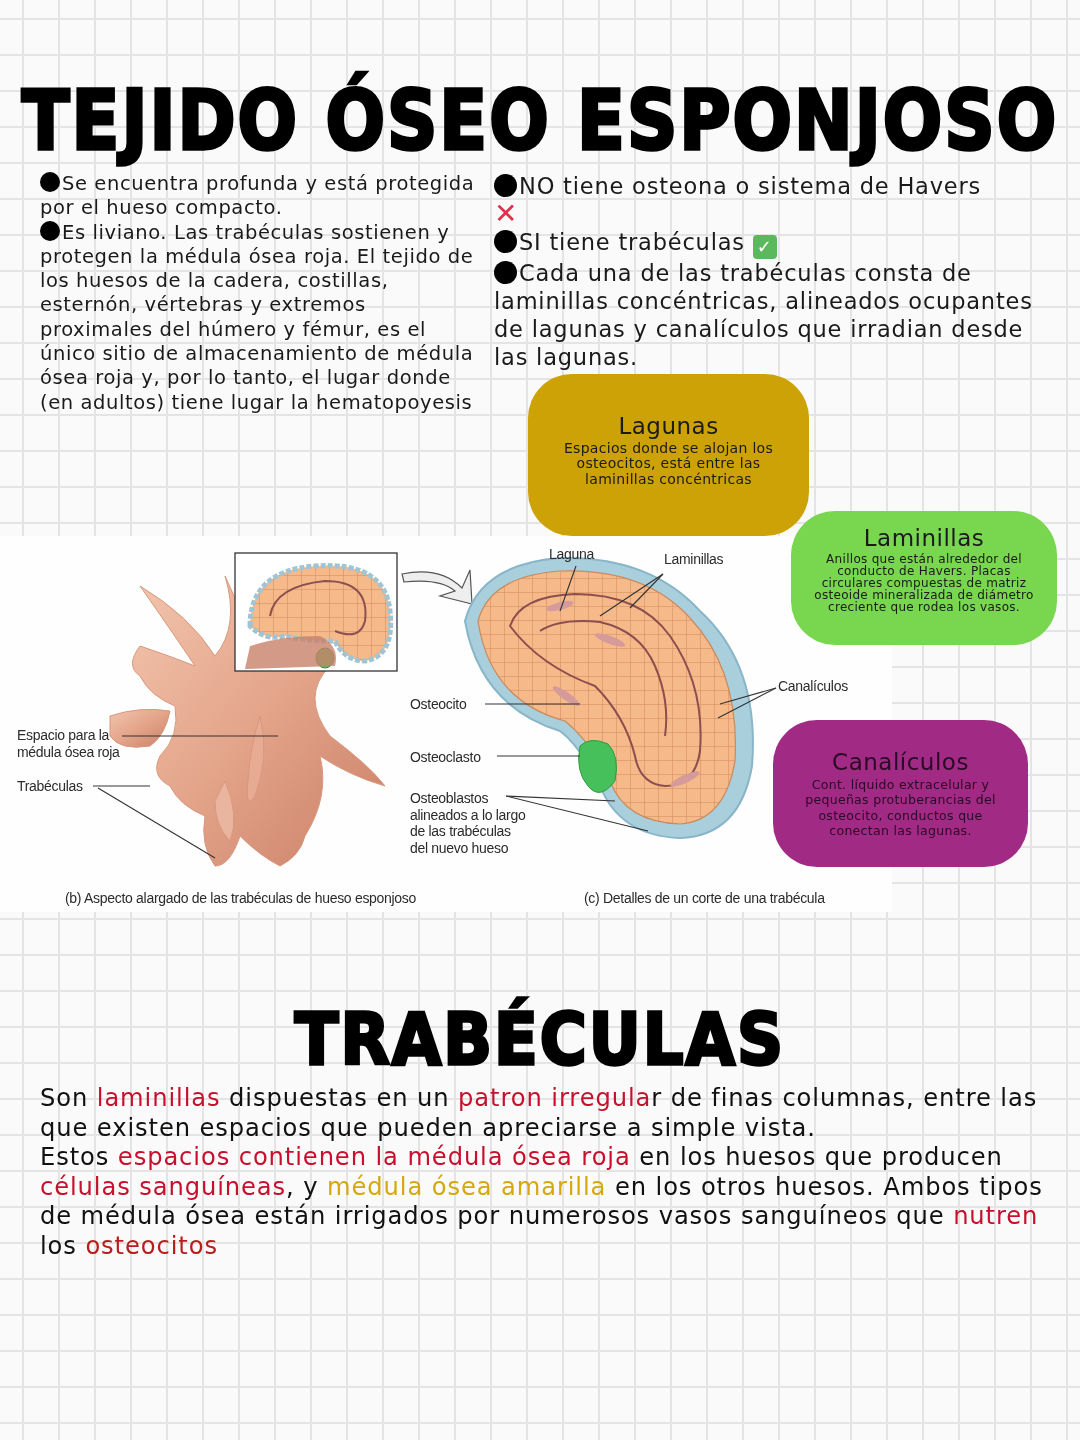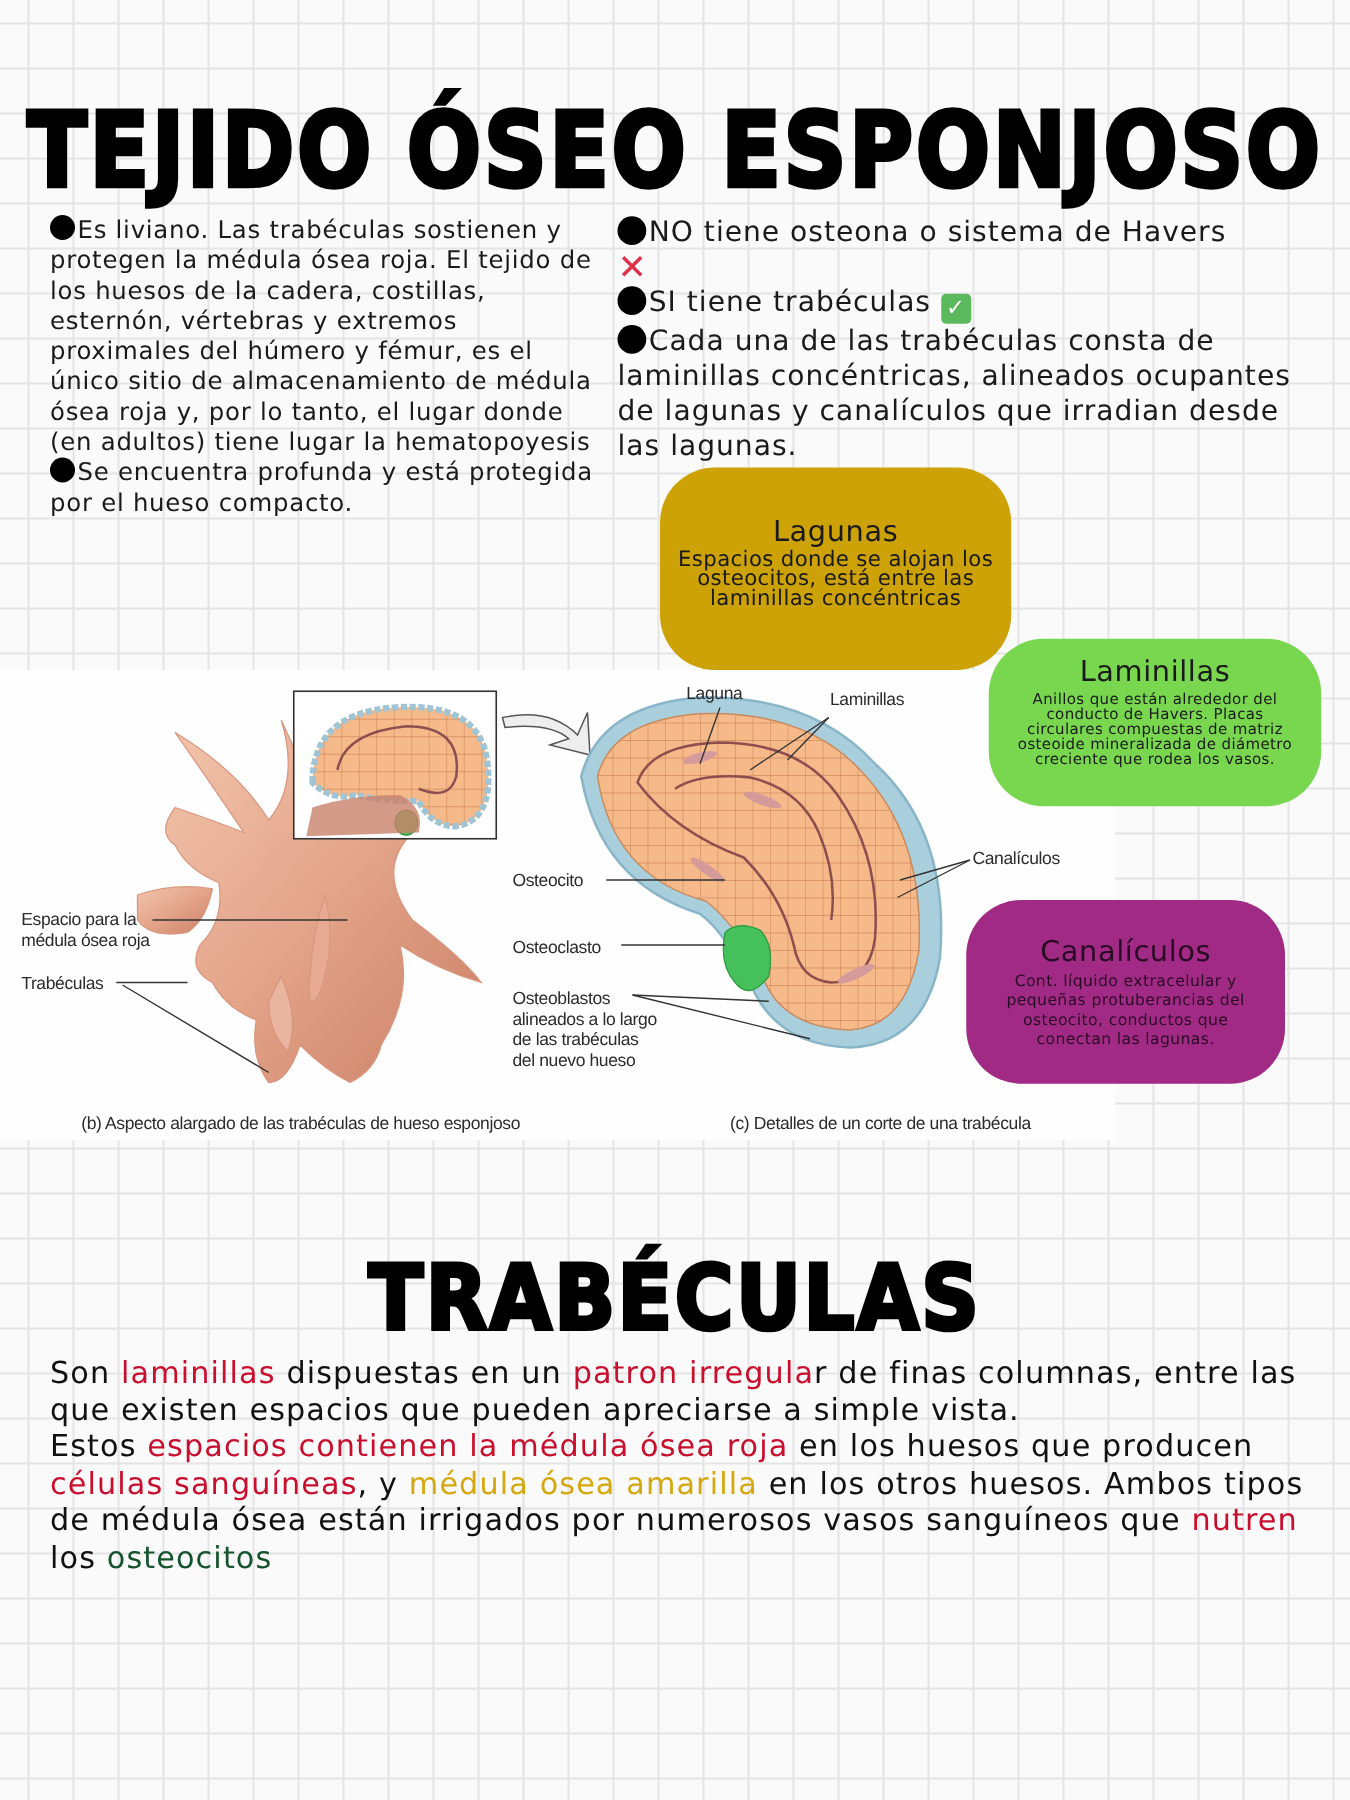--- a/index.html
+++ b/index.html
@@ -47,21 +47,21 @@
 
   .bubble {
     position: absolute;
     border-radius: 44px;
     text-align: center;
     color: #1a1a1a;
     display: flex; flex-direction: column; justify-content: center; align-items: center;
     padding: 0 14px;
   }
   .bubble .b-title { font-size: 23px; letter-spacing: 0.5px; margin-bottom: 2px; }
-  .bubble .b-body { font-size: 17px; line-height: 15.5px; letter-spacing: 0.3px; }
+  .bubble .b-body { font-size: 14px; line-height: 15.5px; letter-spacing: 0.3px; }
   #bubble-lagunas { left: 528px; top: 374px; width: 281px; height: 162px; background: #cda207; padding-bottom: 10px; }
   #bubble-laminillas { left: 791px; top: 511px; width: 266px; height: 134px; background: #78d64f; padding-bottom: 18px; }
   #bubble-laminillas .b-body { font-size: 12px; line-height: 12px; }
   #bubble-canaliculos { left: 773px; top: 720px; width: 255px; height: 147px; background: #a12a85; color: #2a0a24; }
   #bubble-canaliculos .b-body { font-size: 12.5px; line-height: 15.5px; }
 
   #diagram {
     position: absolute;
     left: 0; top: 536px; width: 892px; height: 376px;
     background: #fefefe;
@@ -77,33 +77,33 @@
 
   #body-para {
     position: absolute;
     left: 40px; top: 1084px; width: 1010px;
     font-size: 24.2px; line-height: 29.5px;
     letter-spacing: 0.9px;
     color: #111;
   }
   .red { color: #c8102e; }
   .yellow { color: #d4a80e; }
-  .blue { color: #14532d; }
+  .blue { color: #b91c1c; }
 </style>
 </head>
 <body>
 
 <h1 id="main-title" class="title">TEJIDO ÓSEO ESPONJOSO</h1>
 
 <div id="left-col" class="col-text">
   <div>
+    <span class="bullet"></span><span>Se encuentra profunda y está protegida por el hueso compacto.</span>
+  </div>
+  <div>
     <span class="bullet"></span><span>Es liviano. Las trabéculas sostienen y protegen la médula ósea roja. El tejido de los huesos de la cadera, costillas, esternón, vértebras y extremos proximales del húmero y fémur, es el único sitio de almacenamiento de médula ósea roja y, por lo tanto, el lugar donde (en adultos) tiene lugar la hematopoyesis</span>
-  </div>
-  <div>
-    <span class="bullet"></span><span>Se encuentra profunda y está protegida por el hueso compacto.</span>
   </div>
 </div>
 
 <div id="right-col" class="col-text">
   <div>
     <span class="bullet"></span><span>NO tiene osteona o sistema de Havers</span>
     <span class="x-mark">✕</span>
   </div>
   <div>
     <span class="bullet"></span><span>SI tiene trabéculas</span>

